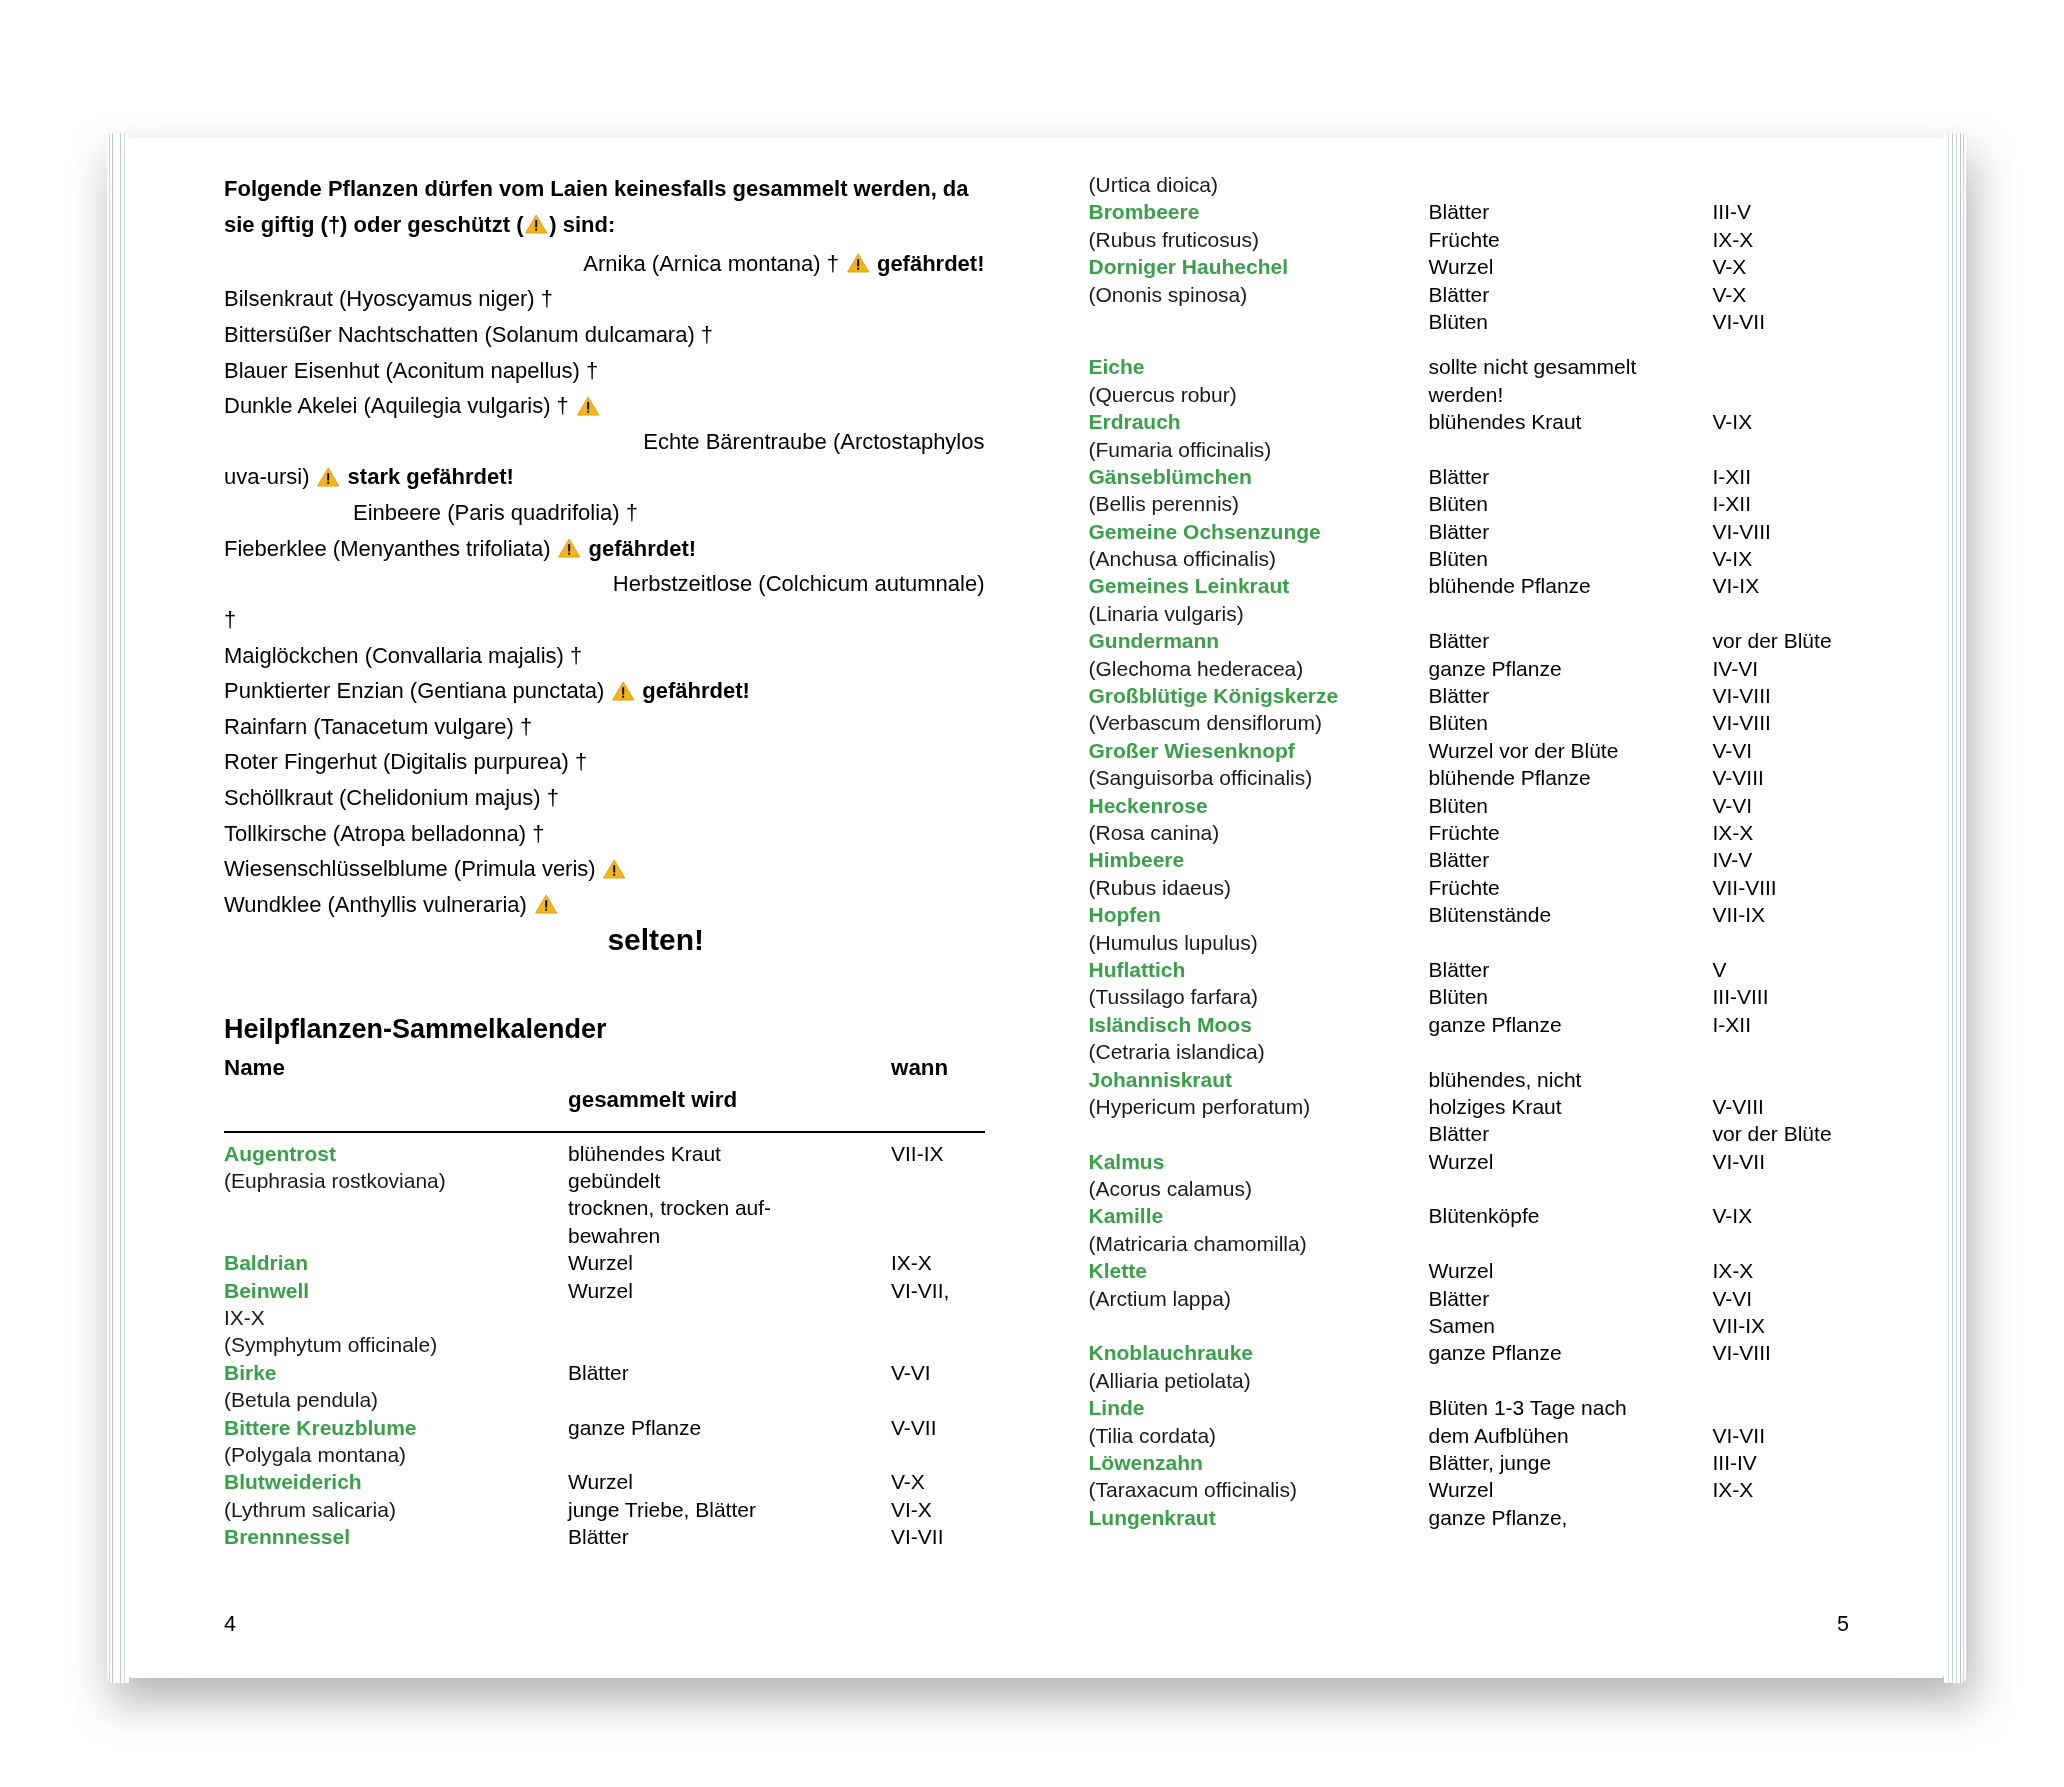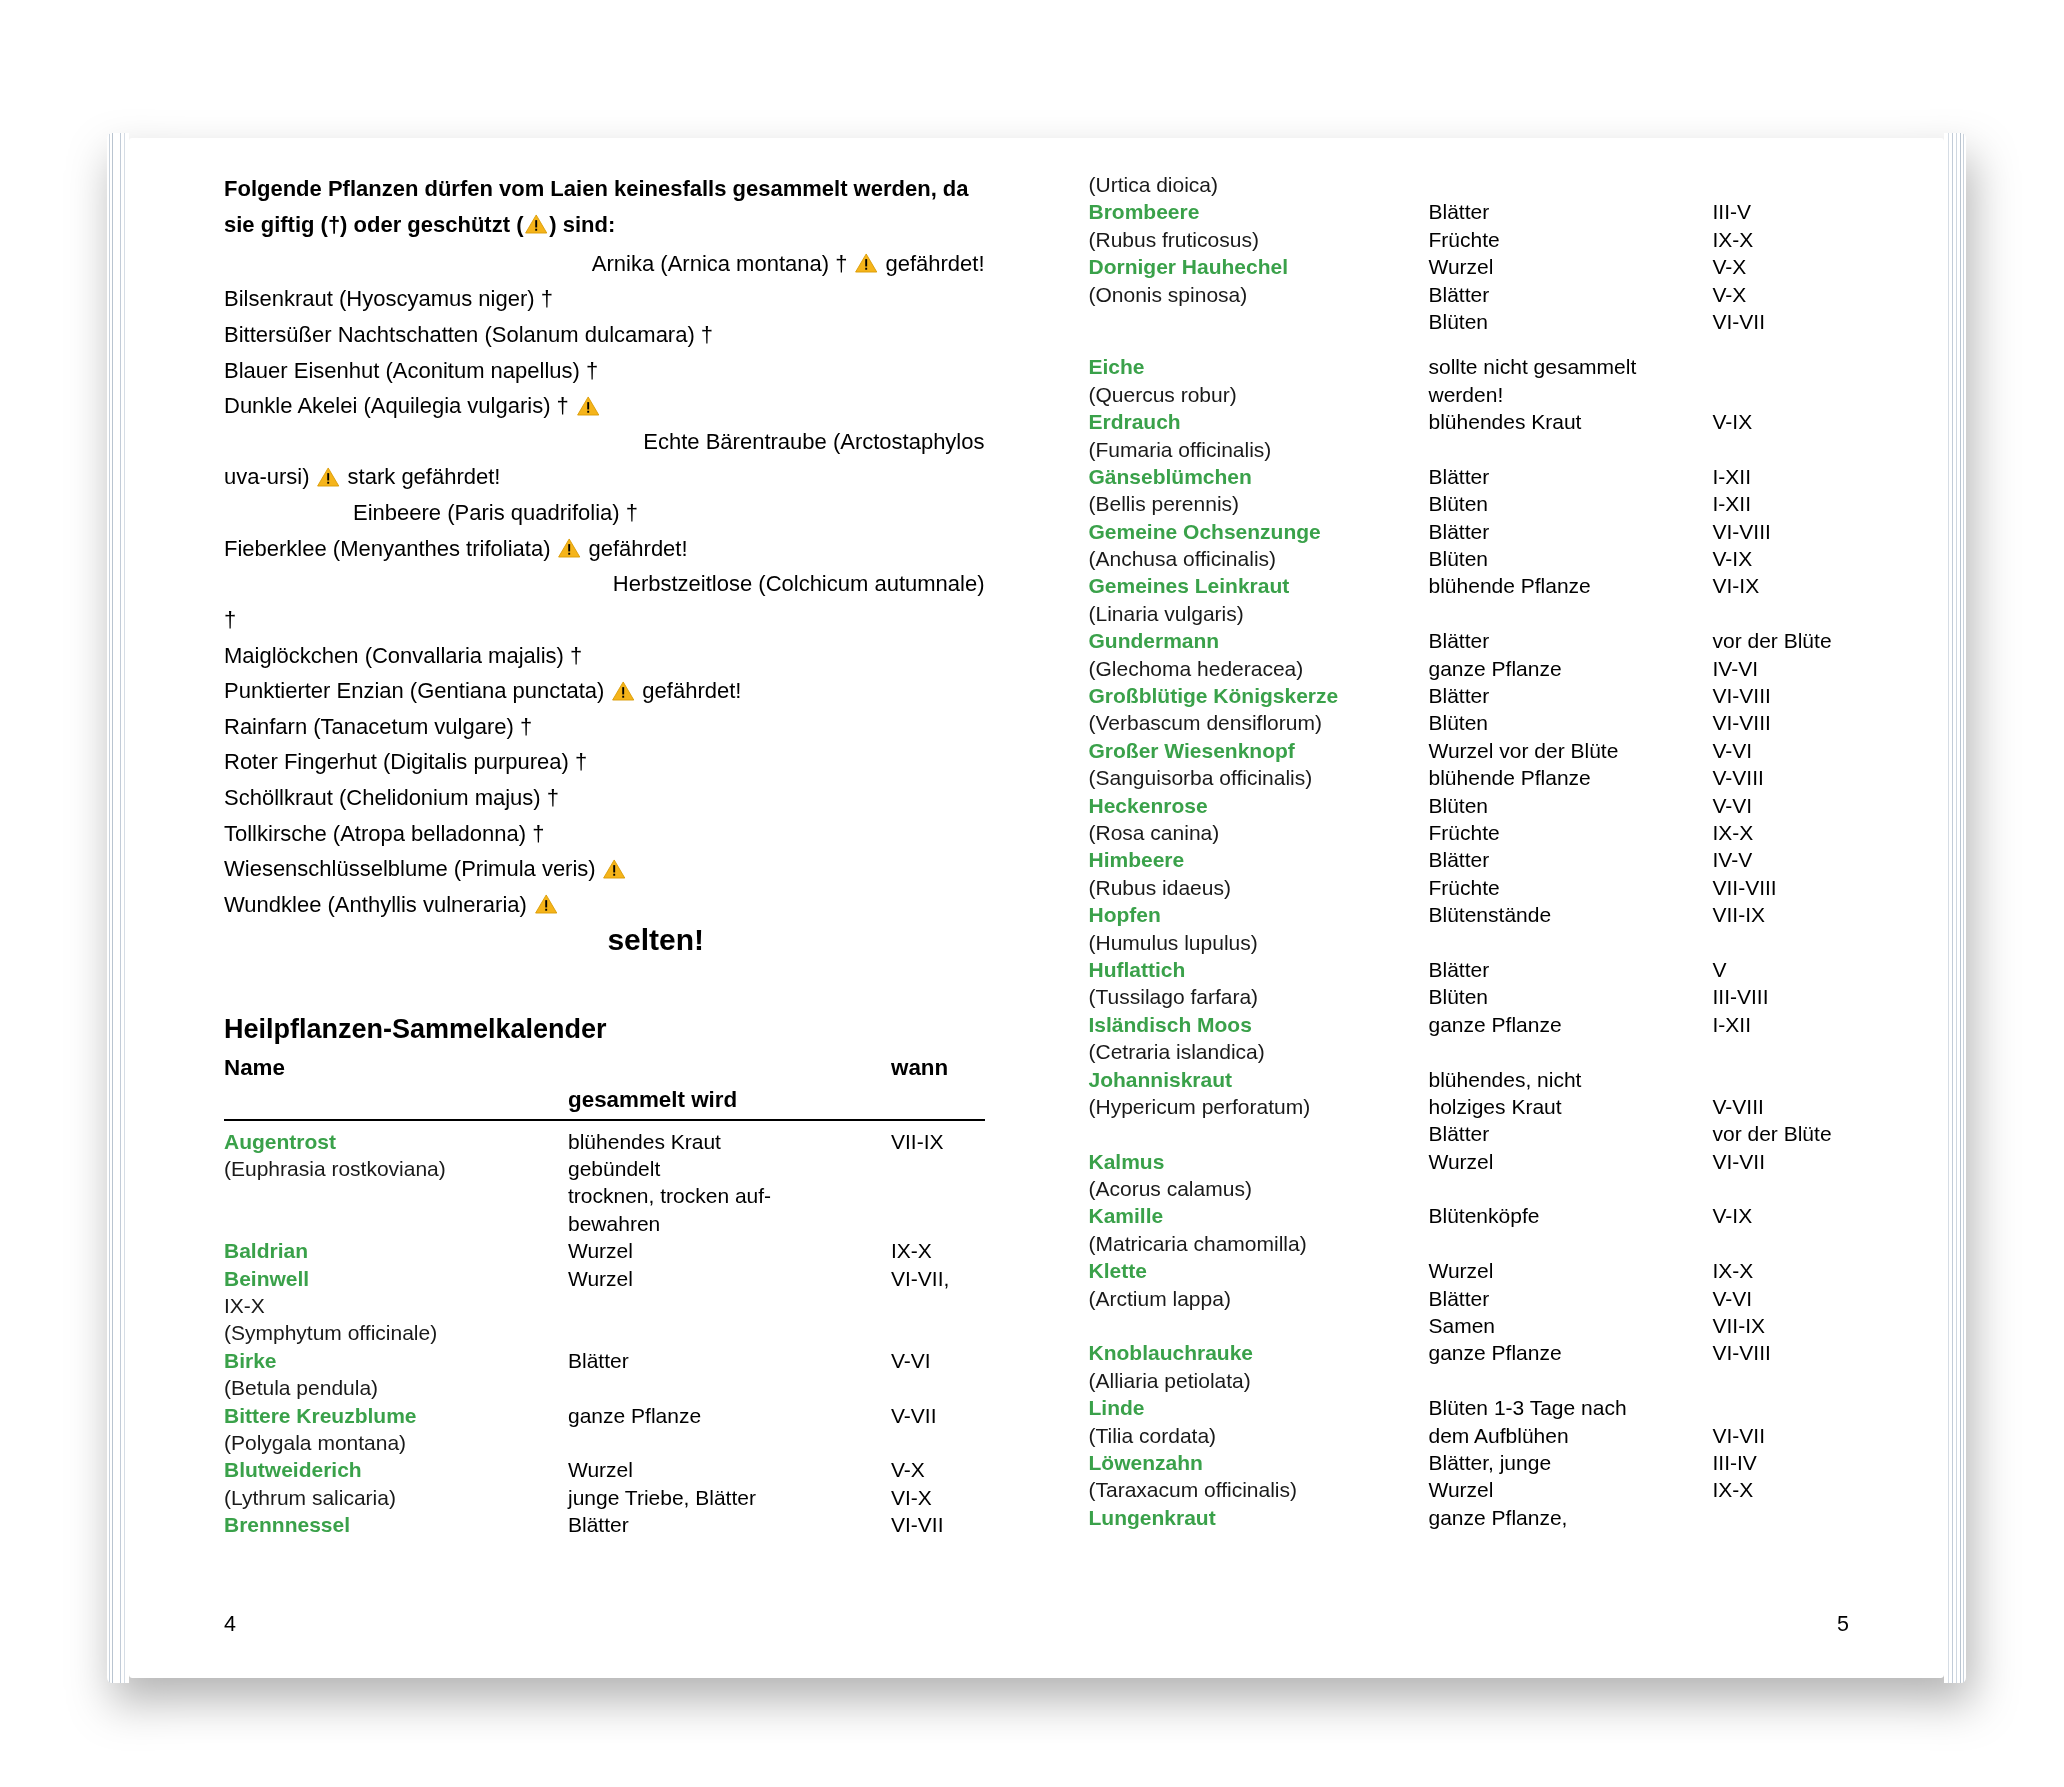--- a/index.html
+++ b/index.html
@@ -109,21 +109,21 @@
     color: #000000;
     line-height: 1.62;
   }
   .toxic-list .row {
     margin: 0;
     padding: 0;
     white-space: normal;
   }
   .toxic-list .row.indent { padding-left: 129px; }
   .toxic-list .row.rightish { text-align: right; }
-  .bold { font-weight: normal; }
+  .bold { font-weight: bold; }
   .selten {
     font-weight: bold;
     text-align: center;
     padding-left: 103px;
     font-size: 30px;
   }
 
   
   .warn {
     display: inline-block;
@@ -139,21 +139,21 @@
   .section-title {
     color: #000000;
     font-size: 27px;
     font-weight: bold;
     margin: 57px 0 10.3px 0;
   }
   .cal-head {
     display: flex;
     font-size: 22.4px;
     font-weight: bold;
-    padding-bottom: 6px;
+    padding-bottom: 18px;
     border-bottom: 2.2px solid #000000;
   }
   .cal-head .c1 { width: 344px; }
   .cal-head .c2 { width: 323px; margin-top: 32px; }
   .cal-head .c3 { flex: 1; }
 
   
   .cal-body { margin-top: 6.9px; }
   .cal-row {
     display: flex;

